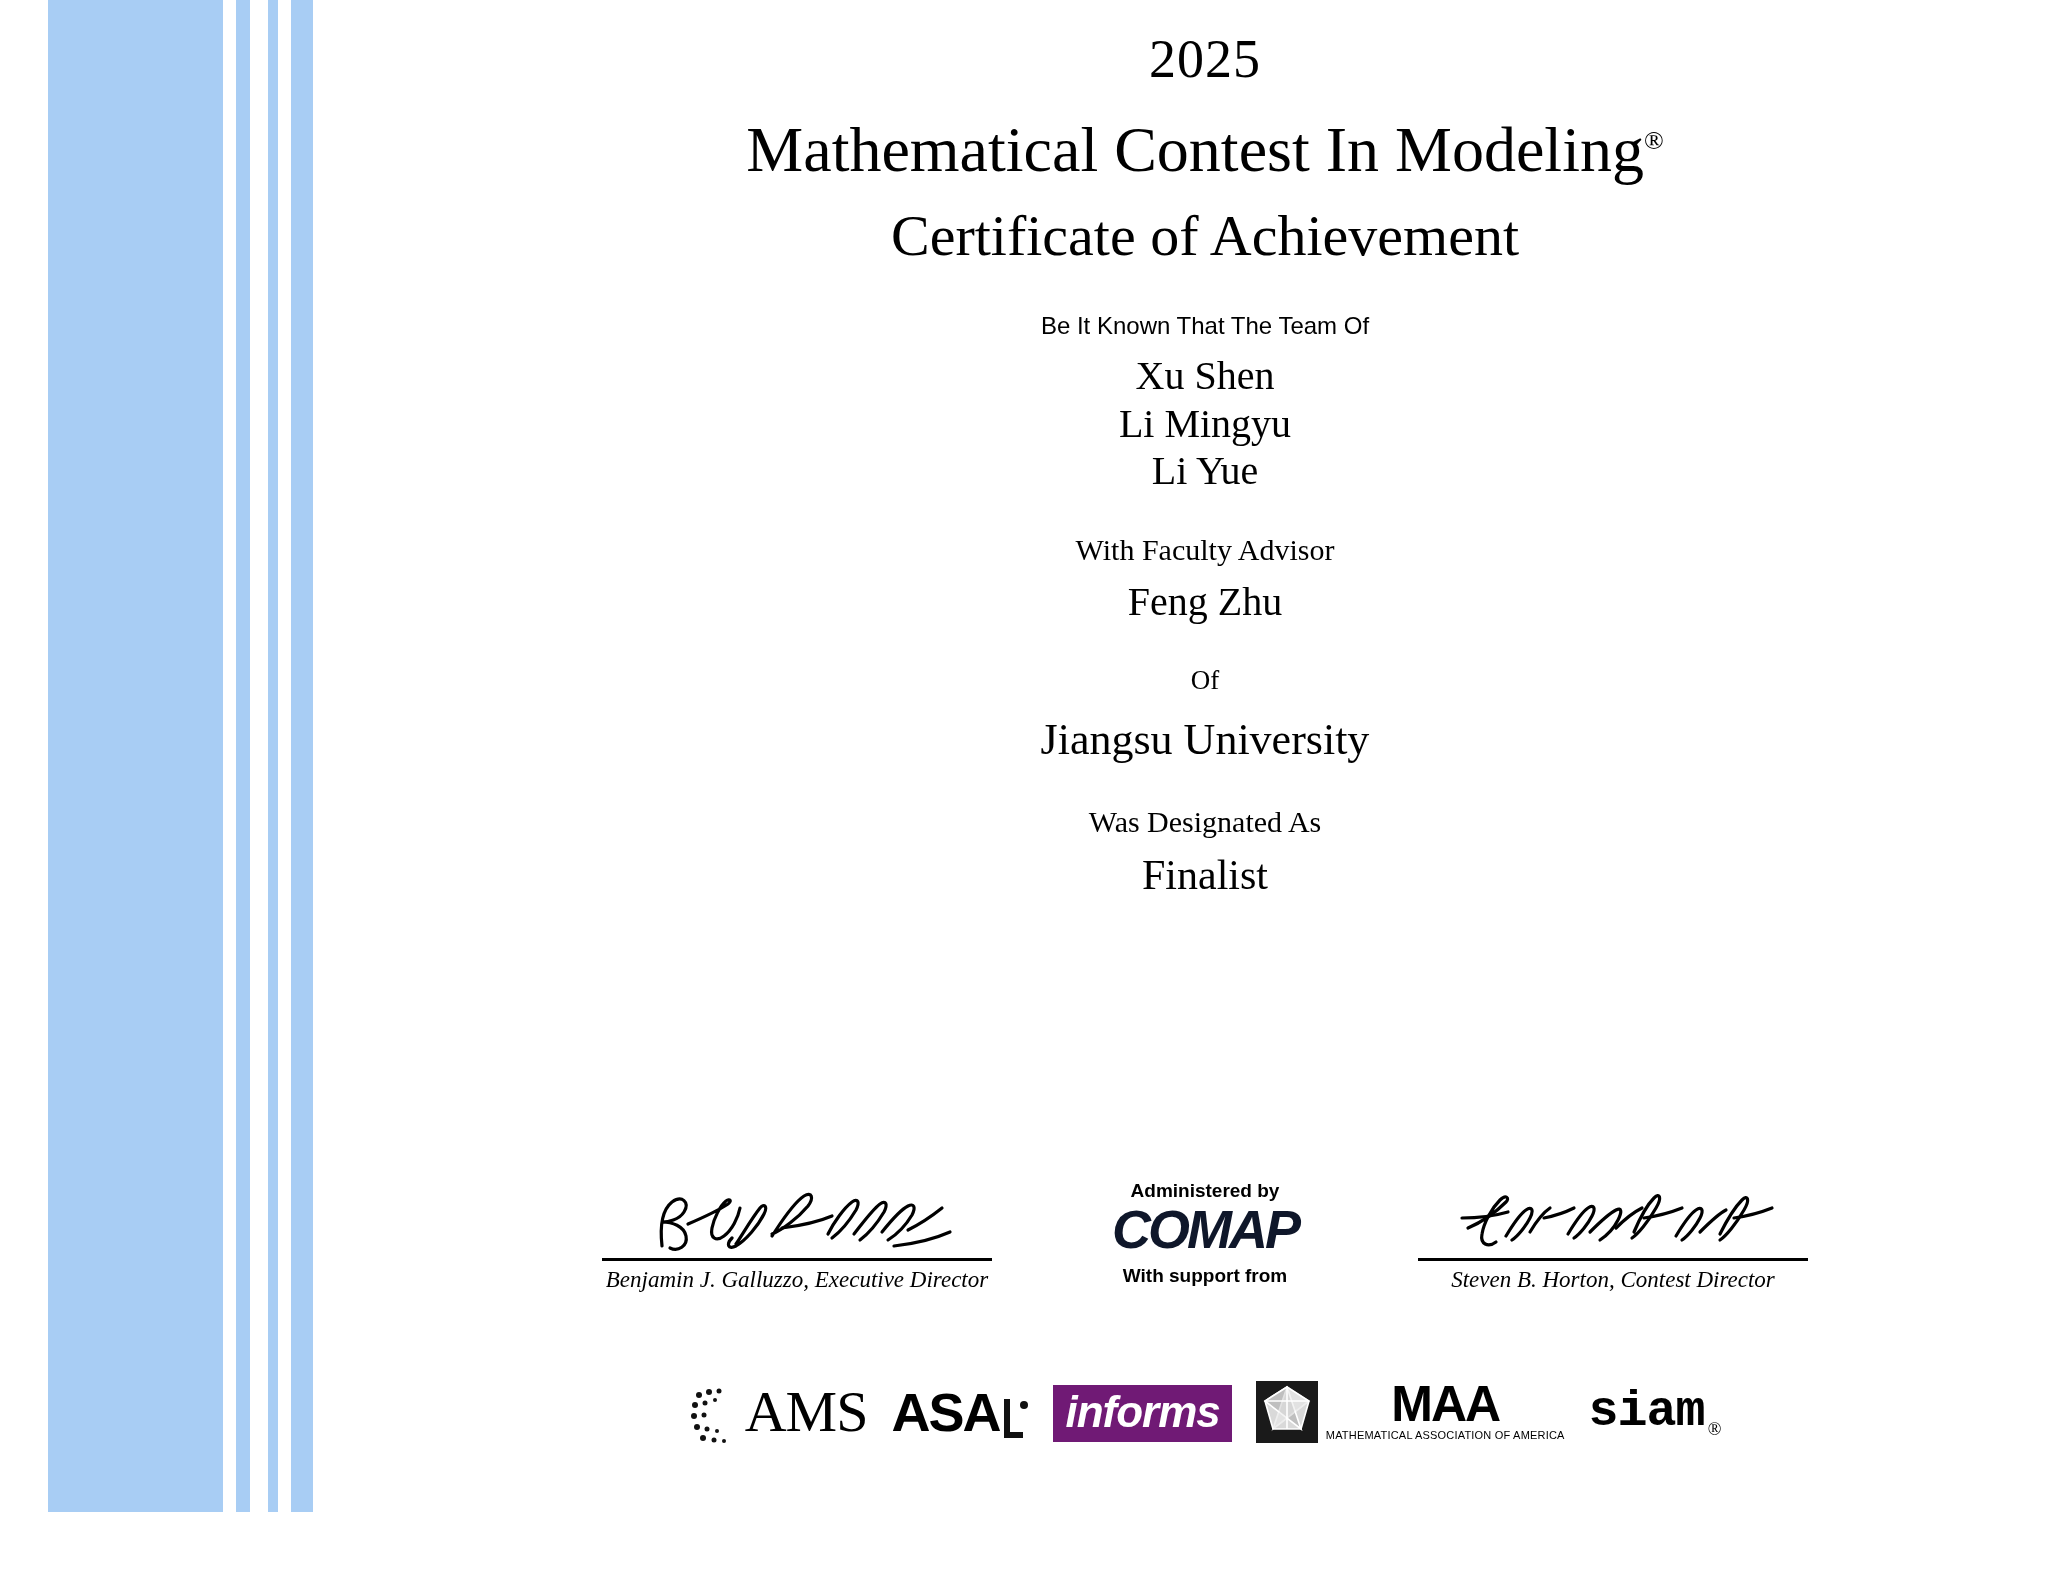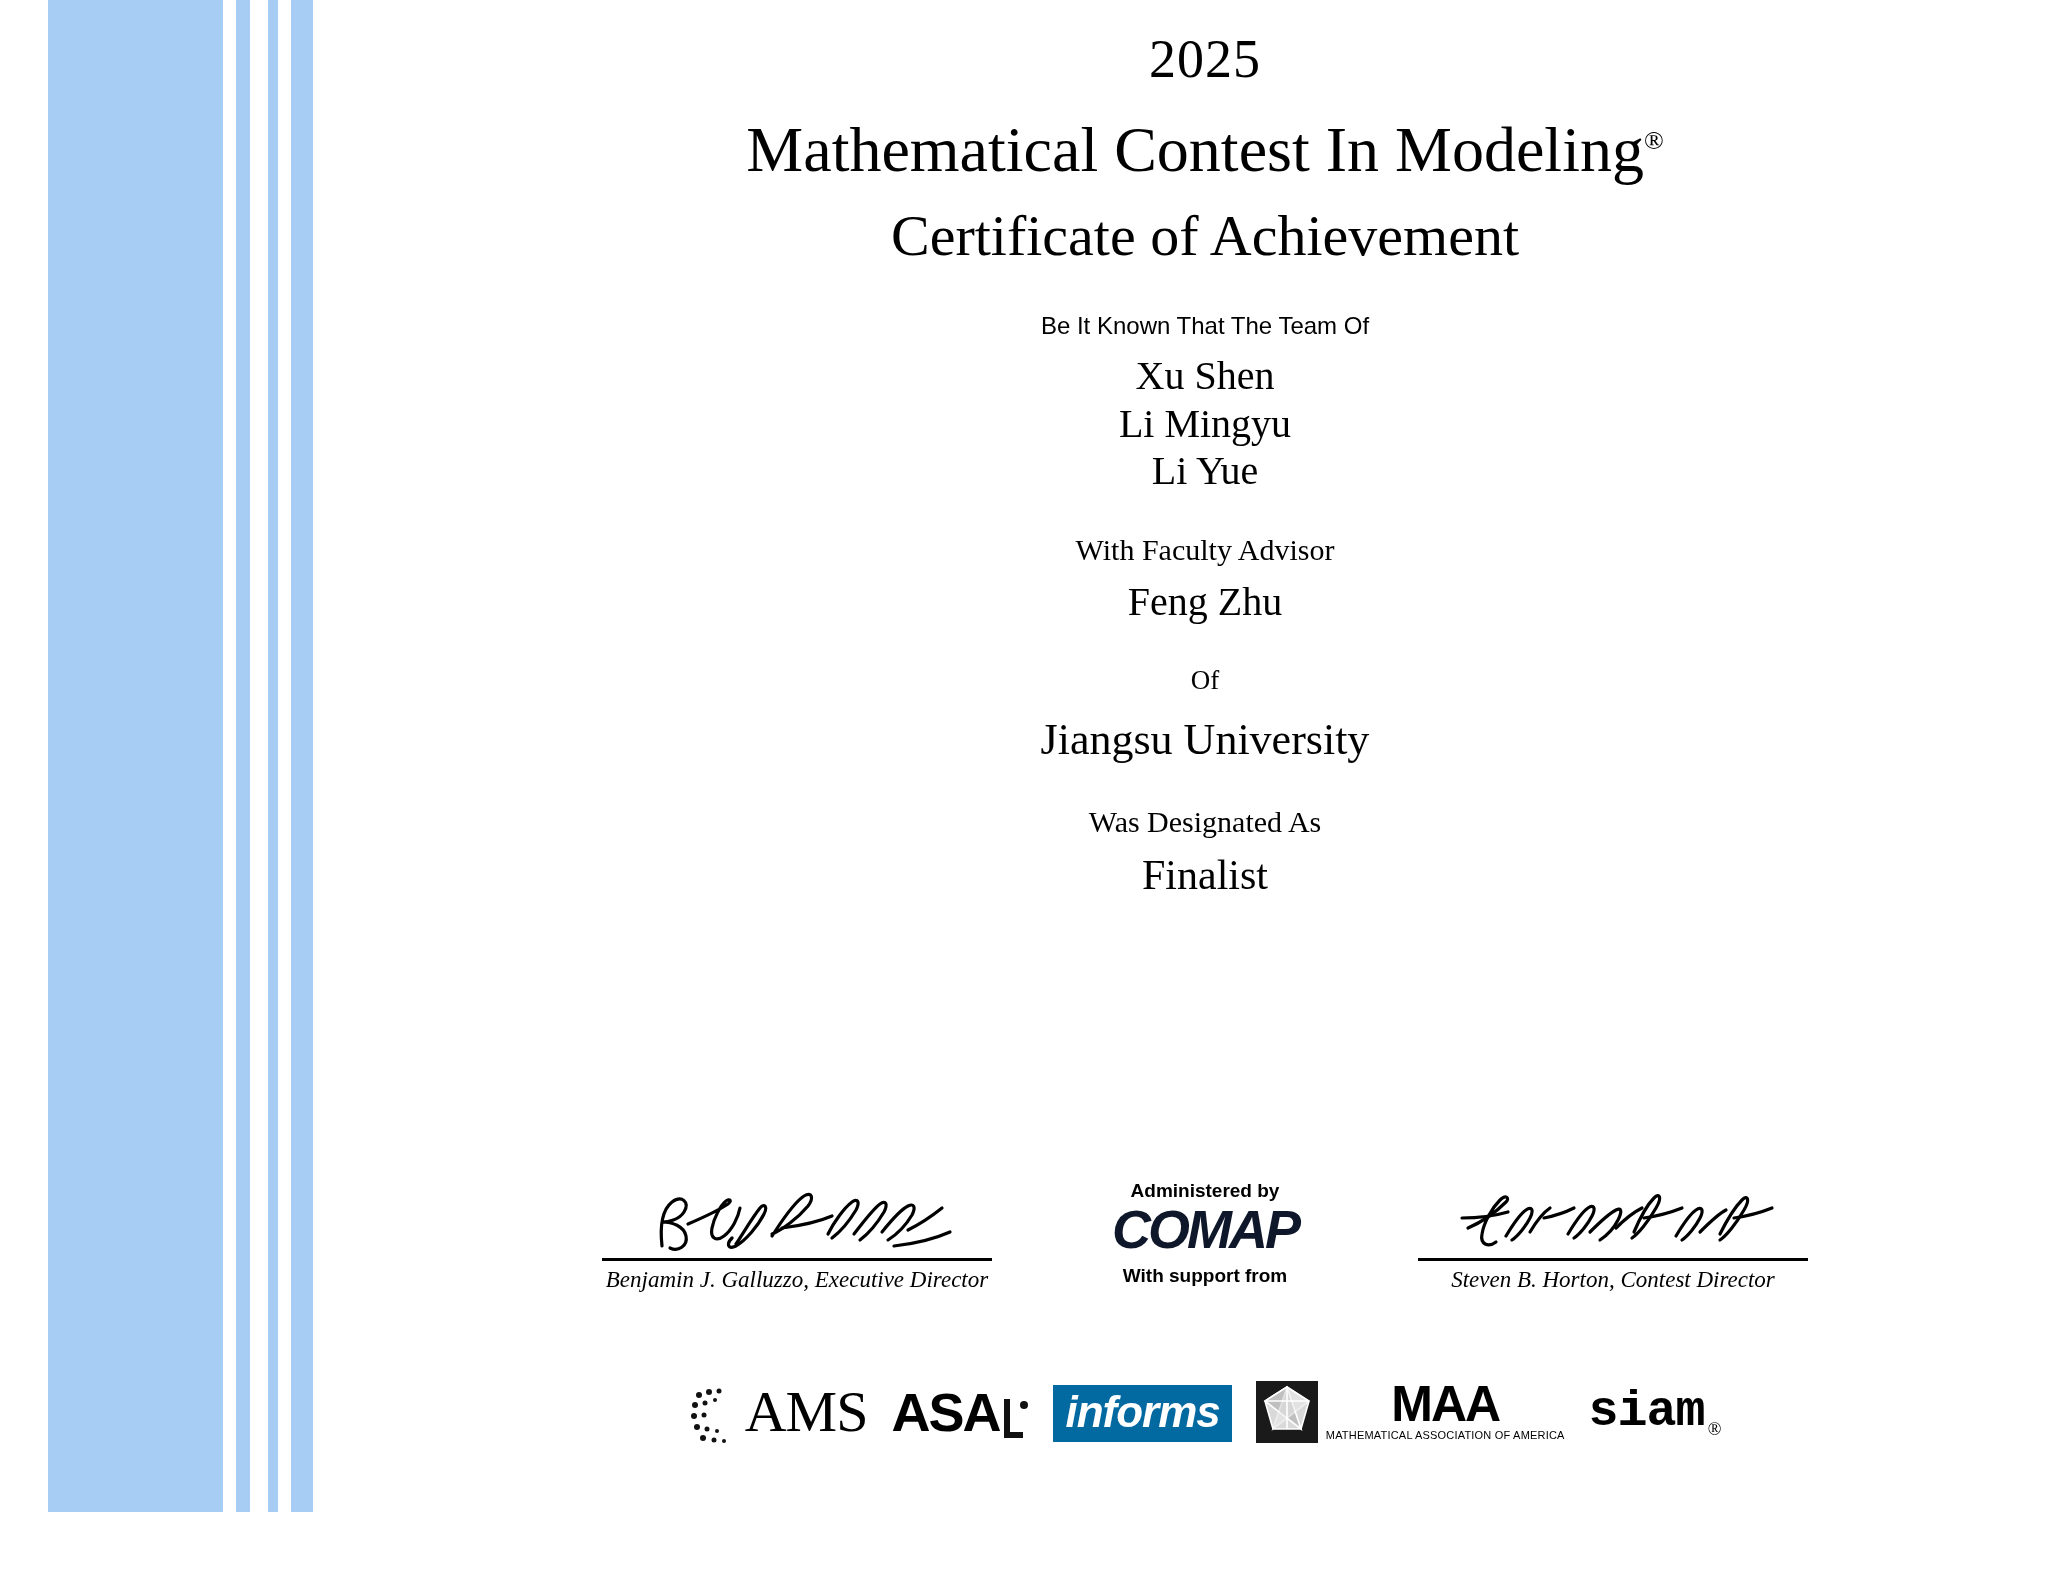--- a/index.html
+++ b/index.html
@@ -189,21 +189,21 @@
     font-size: 58px;
     letter-spacing: -1px;
   }
   .asa-text {
     font-family: "Liberation Sans", sans-serif;
     font-weight: bold;
     font-size: 54px;
     letter-spacing: -2px;
   }
   .informs-box {
-    background: #0369a1;
+    background: #701a75;
     color: #fff;
     font-family: "Liberation Sans", sans-serif;
     font-weight: bold;
     font-style: italic;
     font-size: 44px;
     letter-spacing: -1px;
     padding: 2px 12px 6px 12px;
     line-height: 1;
   }
   .maa-wrap {

